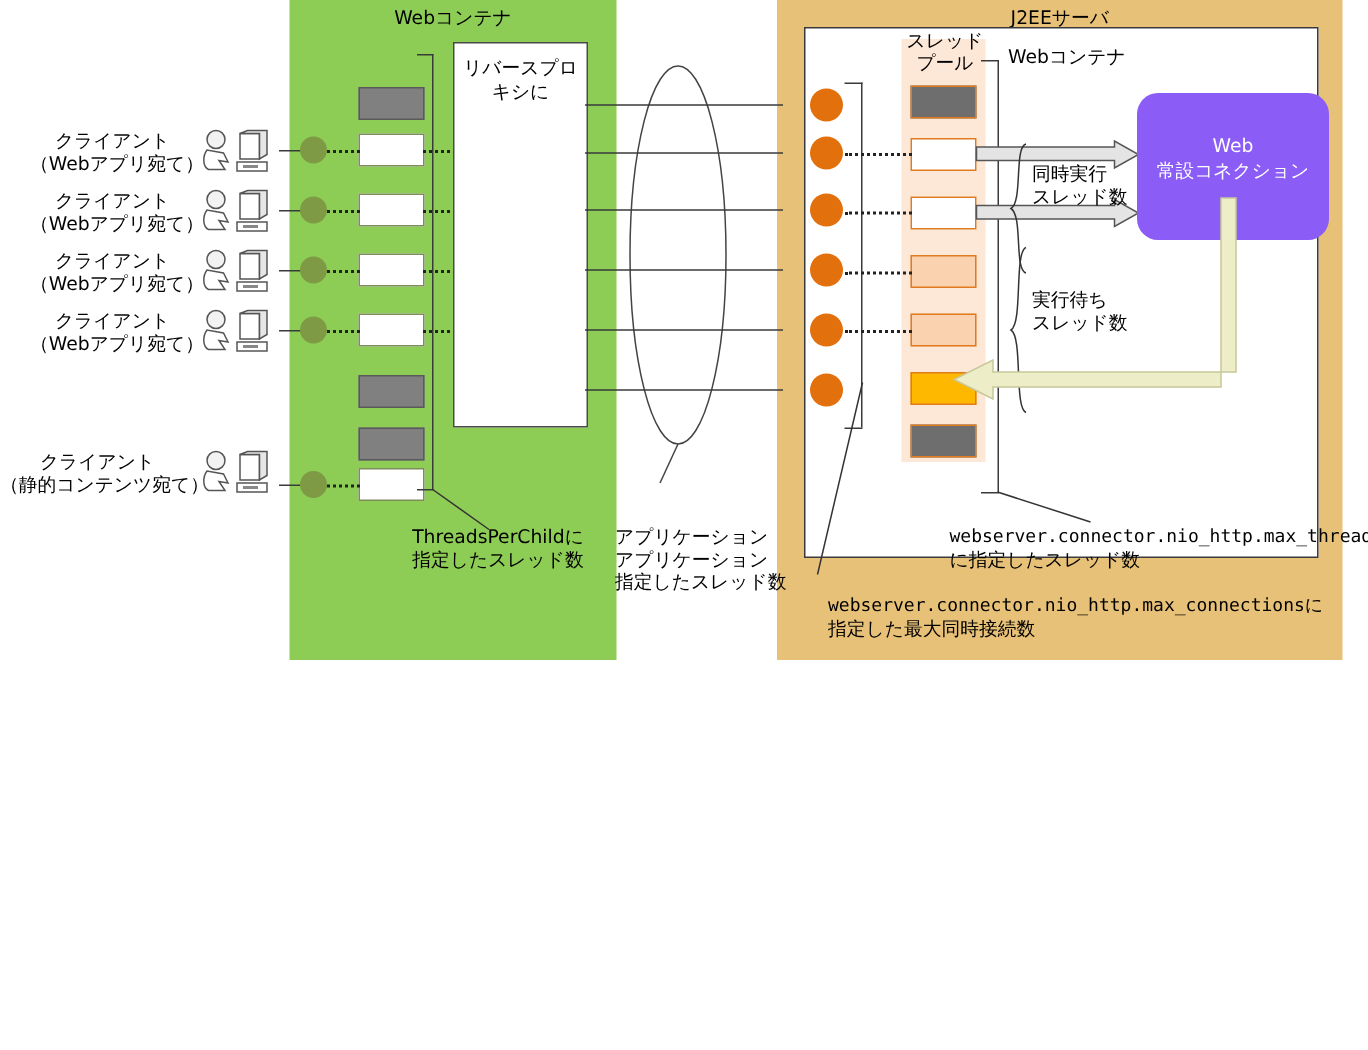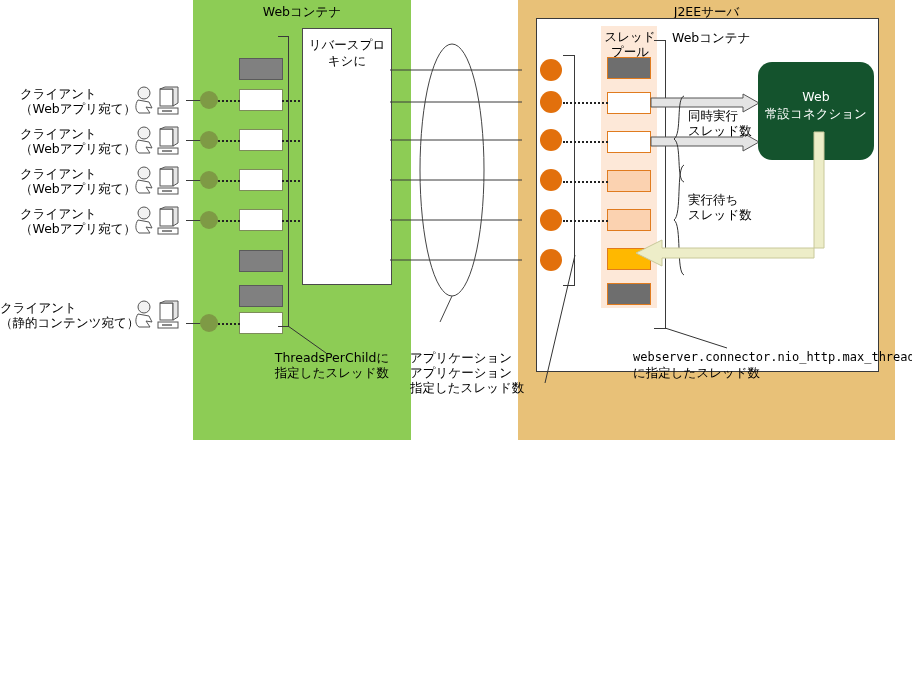--- a/index.html
+++ b/index.html
@@ -6,36 +6,36 @@
   body{
     width:912px;height:700px;
     background:#ffffff;
     font-family:"DejaVu Sans","Liberation Sans",sans-serif;
     position:relative;
     overflow:hidden;
     color:#000;
   }
   .abs{position:absolute;}
   .lbl{font-size:12.5px;line-height:15px;white-space:nowrap;}
-  .lbl-r{text-align:left;}
+  .lbl-r{text-align:center;}
   .lbl-c{text-align:center;}
   .mono{font-family:"DejaVu Sans Mono","Liberation Mono",monospace;font-size:12px;line-height:15px;}
 
   
   #webserver-panel{left:193px;top:0;width:218px;height:440px;background:#8DCC55;}
   #j2ee-panel{left:518px;top:0;width:377px;height:440px;background:#E8C178;}
   #j2ee-inner{left:536px;top:18px;width:341px;height:352px;background:#ffffff;border:1px solid #3a3a3a;}
   #threadpool-band{left:601px;top:26px;width:56px;height:282px;background:#FDE8D8;}
 
   
   #reverse-proxy{left:302px;top:28px;width:88px;height:255px;background:#ffffff;border:1px solid #4a4a4a;}
   #reverse-proxy .t{padding-top:8px;text-align:center;font-size:12.5px;line-height:16px;}
 
   
-  #web-app{left:758px;top:62px;width:116px;height:98px;background:#14532d;border-radius:14px;}
+  #web-app{left:758px;top:62px;width:128px;height:98px;background:#8b5cf6;border-radius:14px;}
   #web-app .t{text-align:center;color:#ffffff;font-size:12.5px;line-height:17px;padding-top:26px;}
 
   
   .box-thread{width:44px;height:22px;box-sizing:border-box;}
   .ws-gray{background:#808080;border:1px solid #5a5a5a;}
   .ws-white{background:#ffffff;border:1px solid #7d8c5a;}
   .jc-gray{background:#6e6e6e;border:1px solid #E07B1E;}
   .jc-peach{background:#FBD2B0;border:1px solid #E07B1E;}
   .jc-white{background:#ffffff;border:1px solid #E07B1E;}
   .jc-amber{background:#FFB800;border:1px solid #E07B1E;}
@@ -57,21 +57,21 @@
 <body>
 
 <div class="abs" id="webserver-panel"></div>
 <div class="abs lbl lbl-c" style="left:193px;top:4px;width:218px;">Webコンテナ</div>
 
 <div class="abs" id="j2ee-panel"></div>
 <div class="abs lbl lbl-c" style="left:518px;top:4px;width:377px;">J2EEサーバ</div>
 <div class="abs" id="j2ee-inner"></div>
 <div class="abs" id="threadpool-band"></div>
 
-<div class="abs lbl lbl-c" style="left:595px;top:30px;width:70px;font-family:Liberation Serif, serif;">
+<div class="abs lbl lbl-c" style="left:595px;top:19px;width:70px;">
   <div>スレッド</div>
   <div>プール</div>
 </div>
 <div class="abs lbl" style="left:672px;top:30px;">Webコンテナ</div>
 
 <div class="abs" id="clients">
 
   <div class="abs lbl lbl-r" style="left:20px;top:86px;width:110px;">
     <div>クライアント</div>
     <div>（Webアプリ宛て）</div>
@@ -226,20 +226,22 @@
 
 <div class="abs vline" style="left:574px;top:55px;height:230px;"></div>
 <div class="abs hline" style="left:563px;top:55px;width:12px;"></div>
 <div class="abs hline" style="left:563px;top:285px;width:12px;"></div>
 <div class="abs" style="left:535px;top:255px;width:42px;height:130px;">
   <svg width="42" height="130">
       <line x1="40" y1="0" x2="10" y2="128" stroke="#333" stroke-width="1"></line>
     </svg>
 </div>
 <div class="abs mono" style="left:552px;top:396px;">
+  <div>webserver.connector.nio_http.max_connectionsに</div>
+  <div class="lbl">指定した最大同時接続数</div>
 </div>
 
 <div class="abs box-thread jc-gray" style="left:607px;top:57px;"></div>
 <div class="abs box-thread jc-white" style="left:607px;top:92px;"></div>
 <div class="abs box-thread jc-white" style="left:607px;top:131px;"></div>
 <div class="abs box-thread jc-peach" style="left:607px;top:170px;"></div>
 <div class="abs box-thread jc-peach" style="left:607px;top:209px;"></div>
 <div class="abs box-thread jc-amber" style="left:607px;top:248px;"></div>
 <div class="abs box-thread jc-gray" style="left:607px;top:283px;"></div>
 

